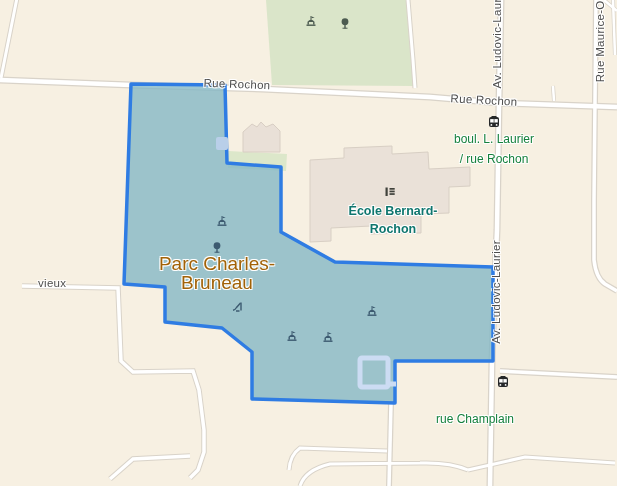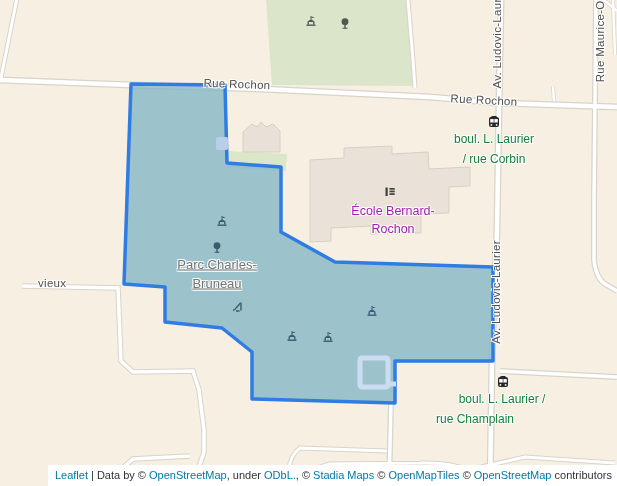--- a/index.html
+++ b/index.html
@@ -14,22 +14,22 @@
     white-space:nowrap;pointer-events:none;
     text-shadow:-1px -1px 0 rgba(255,255,255,.85),1px -1px 0 rgba(255,255,255,.85),
                 -1px 1px 0 rgba(255,255,255,.85),1px 1px 0 rgba(255,255,255,.85),
                  0 1px 0 rgba(255,255,255,.85),0 -1px 0 rgba(255,255,255,.85);
   }
   .street{font-size:11.5px;color:#4e4e4e;letter-spacing:.3px;}
   .rot2{transform:translate(-50%,-50%) rotate(2.2deg);}
   .rot3{transform:translate(-50%,-50%) rotate(3deg);}
   .vert{transform:translate(-50%,-50%) rotate(-90deg);}
   .edge-left{transform:translate(0,-50%);padding-left:36px;}
-  .poi-park{font-size:13px;color:#737373;text-decoration:underline;}
-  .poi-school{font-size:12.5px;color:#a21caf;}
+  .poi-park{font-size:19px;color:#a16207;}
+  .poi-school{font-size:12.5px;color:#0f766e;font-weight:bold;}
   .bus{font-size:12px;color:#15803d;}
   .icon{position:absolute;transform:translate(-50%,-50%);line-height:0;pointer-events:none;}
   .attribution{
     position:absolute;right:0;bottom:0;height:15px;
     background:#ffffff;padding:3px 5px 3px 7px;
     font-size:11px;color:#333;white-space:pre;line-height:15px;
   }
   .attribution a{color:#0078a8;text-decoration:none;cursor:pointer;}
 </style>
 </head>
@@ -96,22 +96,21 @@
   <div class="lbl street vert" style="left:496px;top:292px">Av. Ludovic-Laurier</div>
   <div class="lbl street vert" style="left:600px;top:38px">Rue Maurice-Ou</div>
   <div class="lbl street edge-left" style="left:2px;top:283px">vieux</div>
 
   <div class="lbl poi-park" style="left:217px;top:264px">Parc Charles-</div>
   <div class="lbl poi-park" style="left:217px;top:283px">Bruneau</div>
   <div class="lbl poi-school" style="left:393px;top:211px">École Bernard-</div>
   <div class="lbl poi-school" style="left:393px;top:229px">Rochon</div>
 
   <div class="lbl bus" style="left:494px;top:139px">boul. L. Laurier</div>
-  <div class="lbl bus" style="left:494px;top:159px">/ rue Corbin</div>
-  <div class="lbl bus" style="left:502px;top:399px">boul. L. Laurier /</div>
+  <div class="lbl bus" style="left:494px;top:159px">/ rue Rochon</div>
   <div class="lbl bus" style="left:475px;top:419px">rue Champlain</div>
 
   <span class="icon" style="left:311px;top:22px">
     <svg width="13" height="13" viewBox="0 0 13 13" fill="#4c5b50">
       <rect x="6" y="0.5" width="1" height="4"></rect>
         <polygon points="7,1 10.2,1.9 7,2.8"></polygon>
       <path d="M2.8,6.5 Q6.5,2.2 10.2,6.5 Z"></path>
       <rect x="3" y="6.5" width="1.4" height="2.6"></rect>
         <rect x="8.6" y="6.5" width="1.4" height="2.6"></rect>
       <rect x="2" y="9" width="9" height="1.4"></rect>
@@ -200,15 +199,14 @@
     <svg width="12" height="13" viewBox="0 0 12 13">
       <rect x="1" y="1.5" width="10" height="10" rx="2" fill="#26282a"></rect>
       <rect x="3.5" y="0.5" width="5" height="1.2" fill="#26282a"></rect>
       <rect x="2.2" y="3.6" width="7.6" height="3.4" fill="#ffffff"></rect>
       <rect x="5.7" y="3.6" width="0.7" height="3.4" fill="#26282a"></rect>
       <circle cx="3.4" cy="9.4" r="0.9" fill="#ffffff"></circle>
         <circle cx="8.6" cy="9.4" r="0.9" fill="#ffffff"></circle>
     </svg>
   </span>
 
-  <div class="attribution"><a>Leaflet</a><span> | Data by © </span><a>OpenStreetMap</a><span>, under </span><a>ODbL.</a><span>, © </span><a>Stadia Maps</a><span> © </span><a>OpenMapTiles</a><span> © </span><a>OpenStreetMap</a><span> contributors</span></div>
 
 </div>
 
 </body></html>

